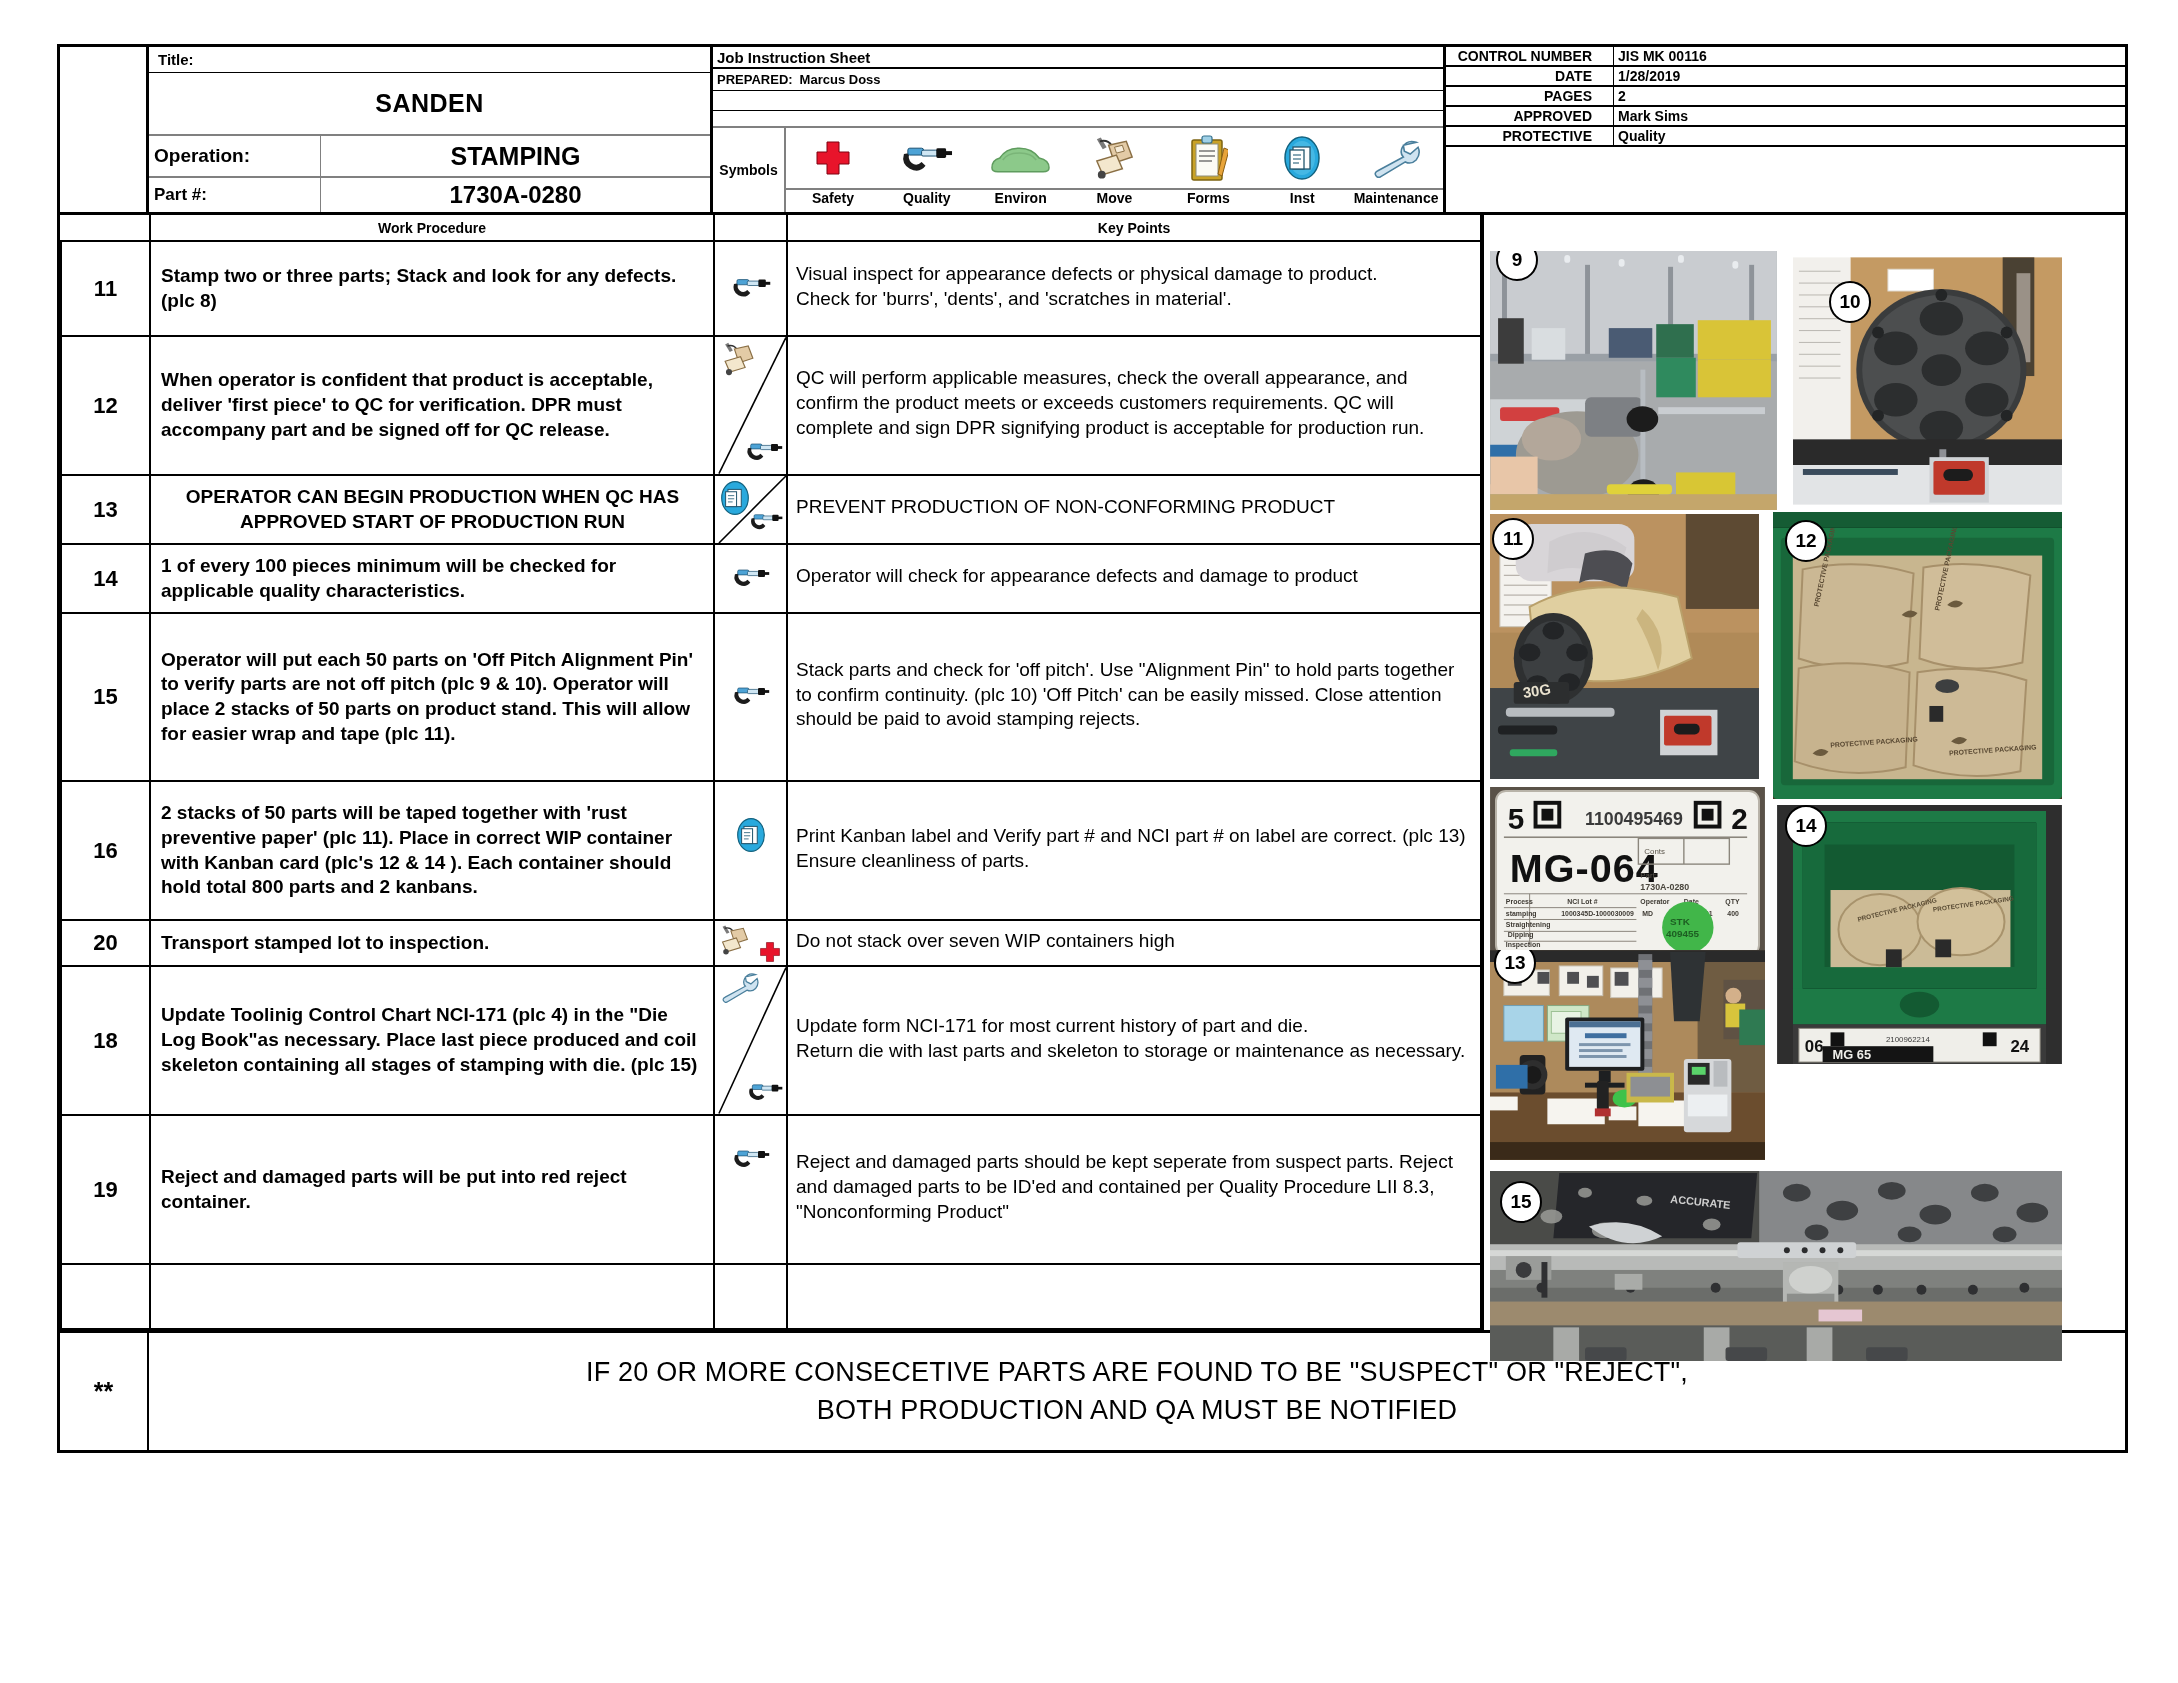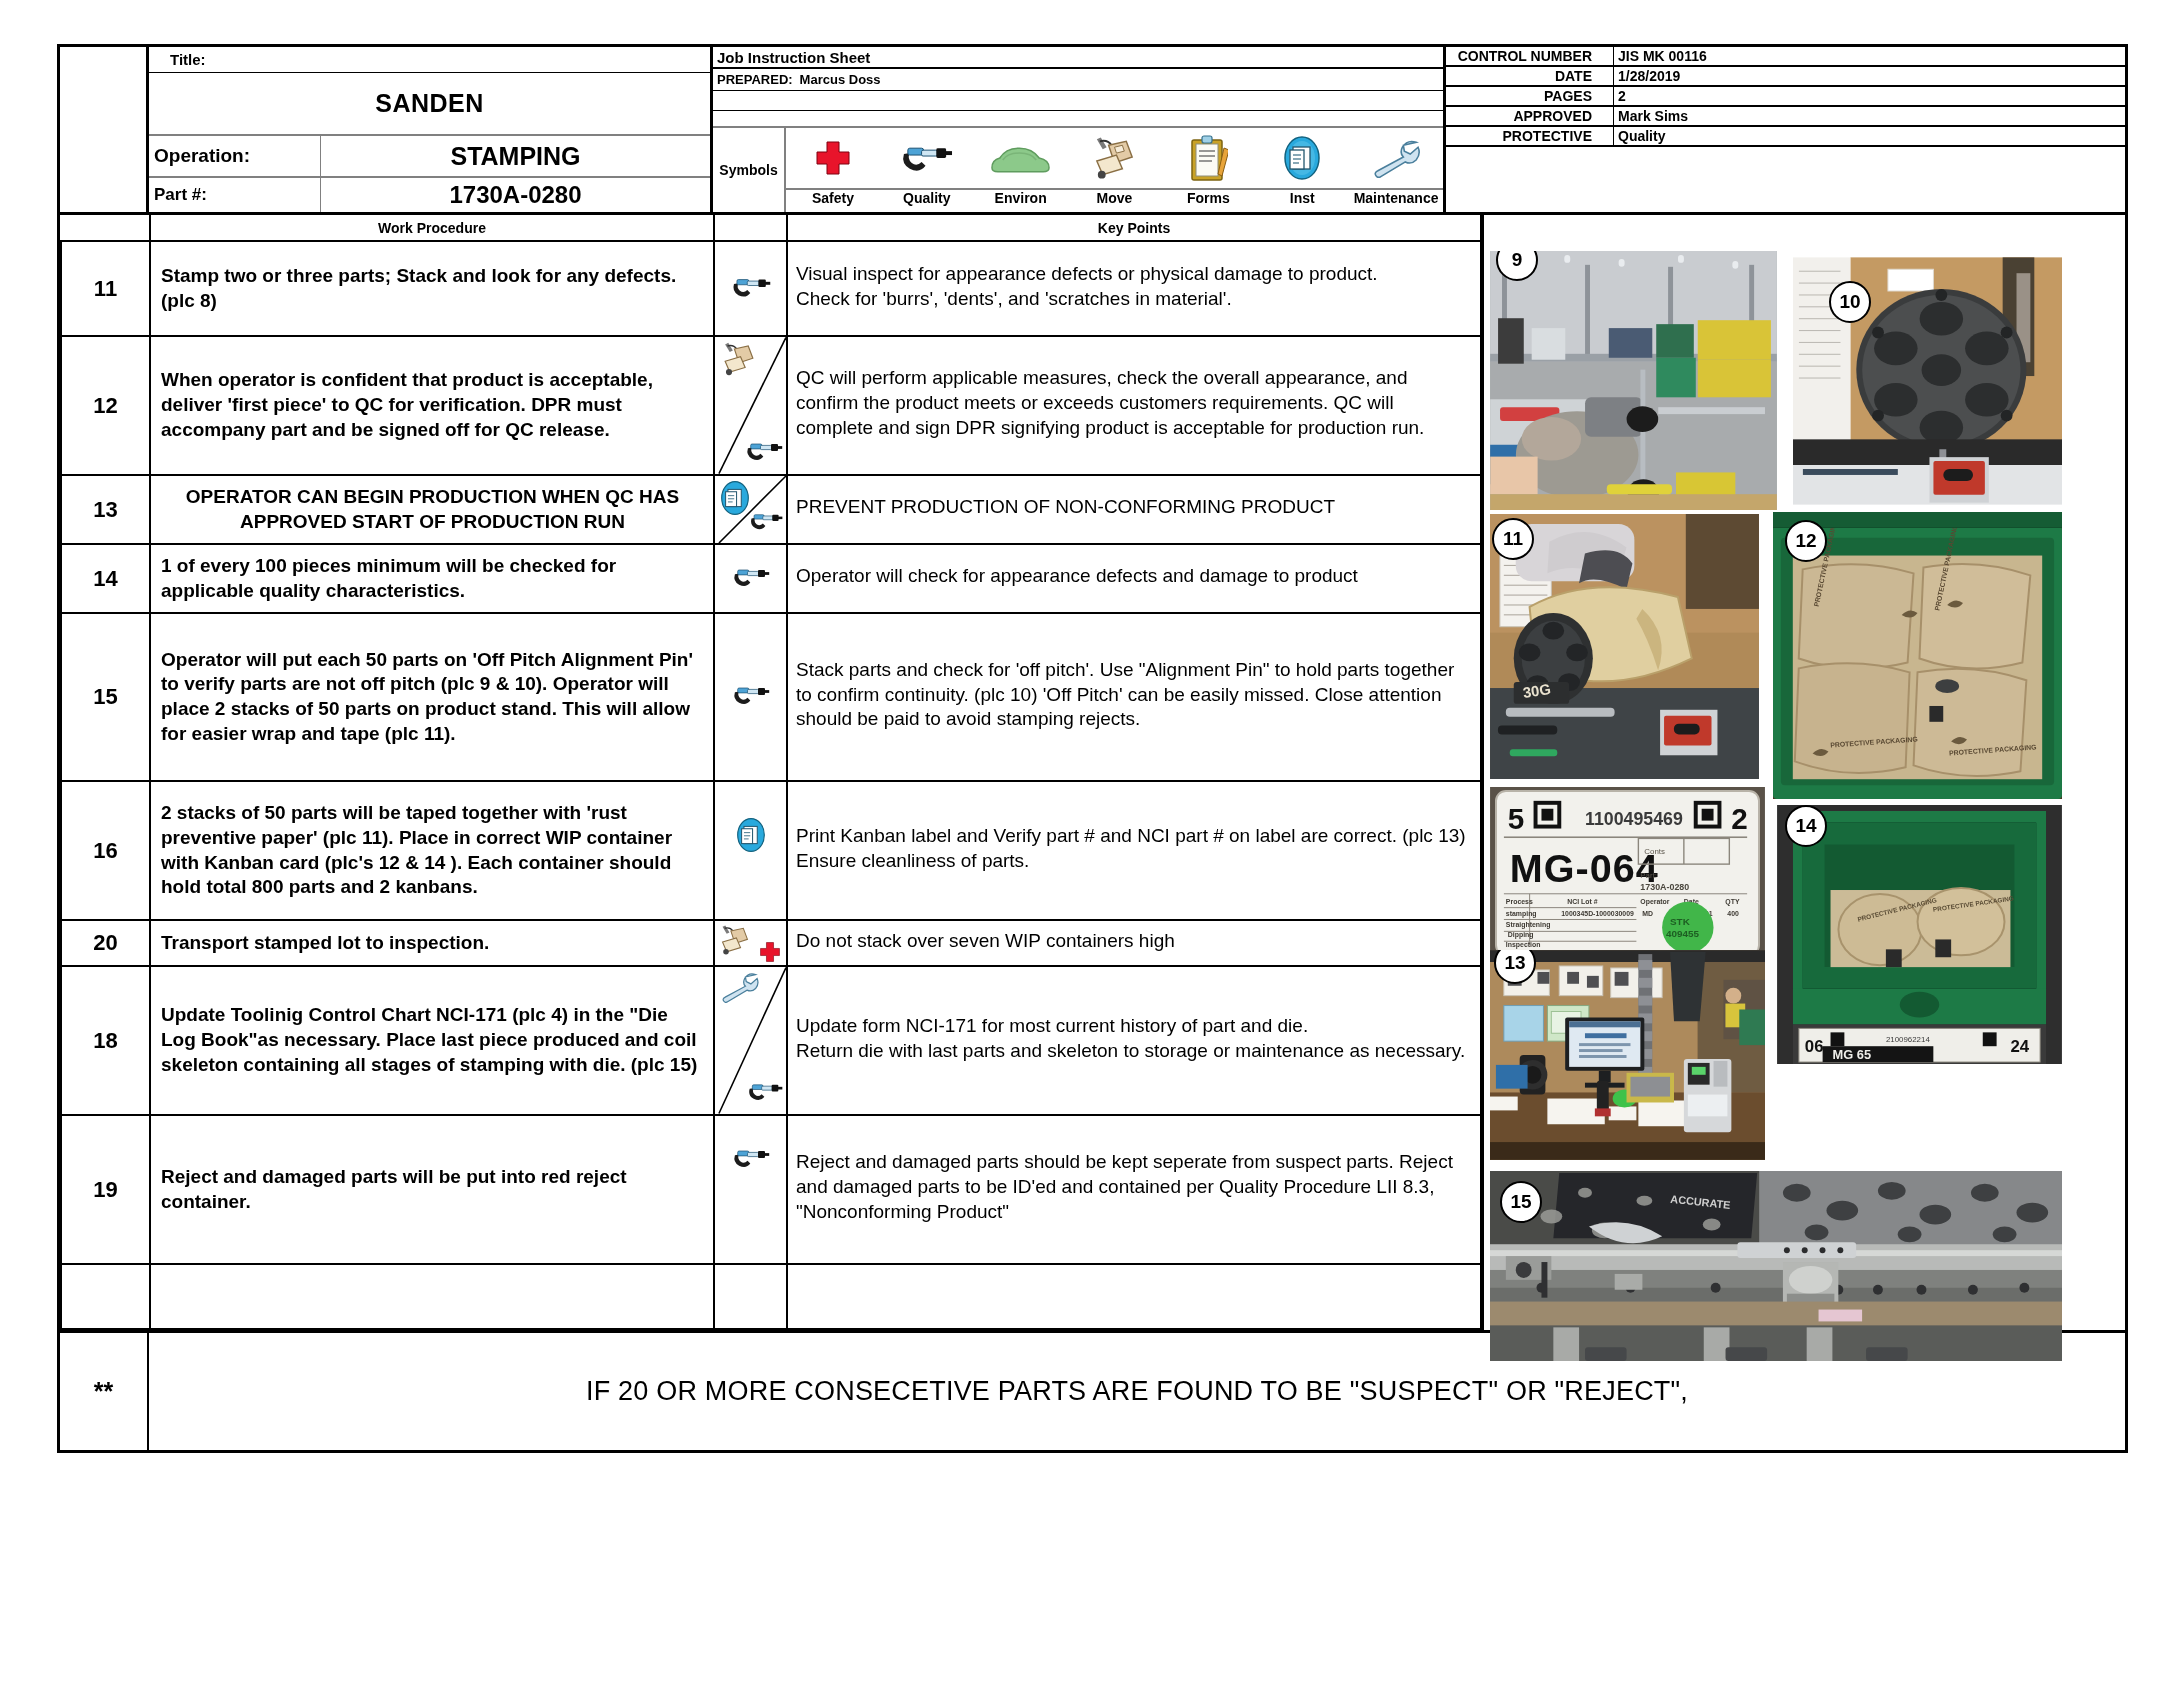--- a/index.html
+++ b/index.html
@@ -49,21 +49,21 @@
     border-right: 3px solid #000;
     box-sizing: border-box;
     display: flex;
     flex-direction: column;
   }
   .hdr-title-label {
     height: 26px;
     border-bottom: 1px solid #000;
     font-size: 15px;
     font-weight: bold;
-    padding-left: 21px;
+    padding-left: 9px;
     display: flex;
     align-items: center;
     box-sizing: border-box;
   }
   .hdr-company {
     height: 63px;
     border-bottom: 2px solid #808080;
     display: flex;
     align-items: center;
     justify-content: center;
@@ -1158,17 +1158,18 @@
         <div class="badge" style="left:10px; top:10px;">15</div>
       </div>
 
     </div>
   </div>
 
   <div class="footer-band">
     <div class="footer-star">**</div>
     <div class="footer-text">
       <div class="footer-line">IF 20 OR MORE CONSECETIVE PARTS ARE FOUND TO BE "SUSPECT" OR "REJECT",</div>
+      <div class="footer-line">BOTH PRODUCTION AND QA MUST BE NOTIFIED</div>
     </div>
   </div>
 
 </div>
 
 
 </body></html>

